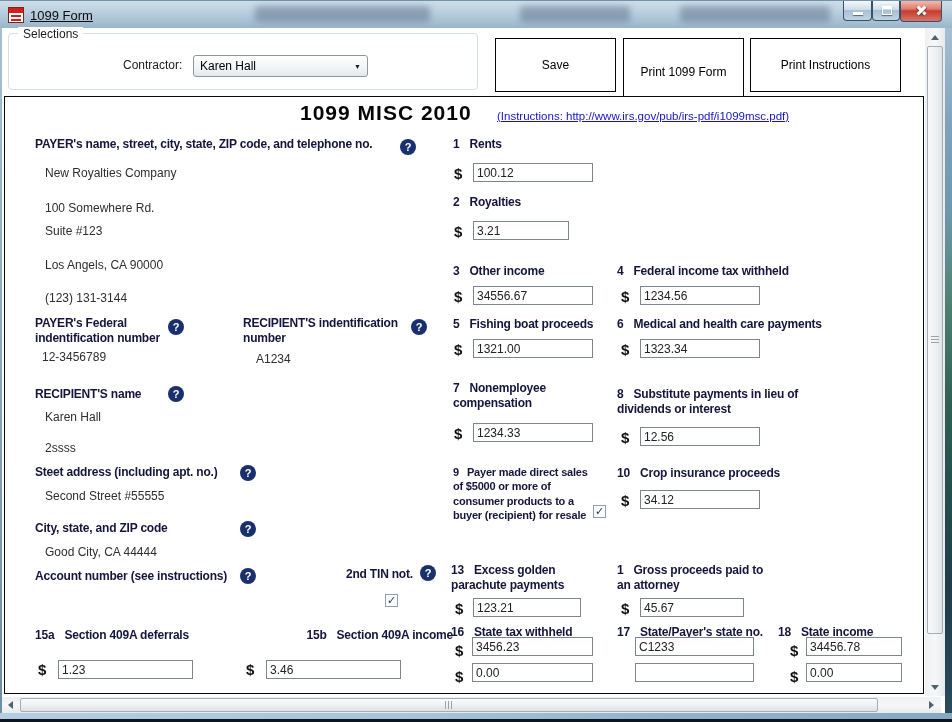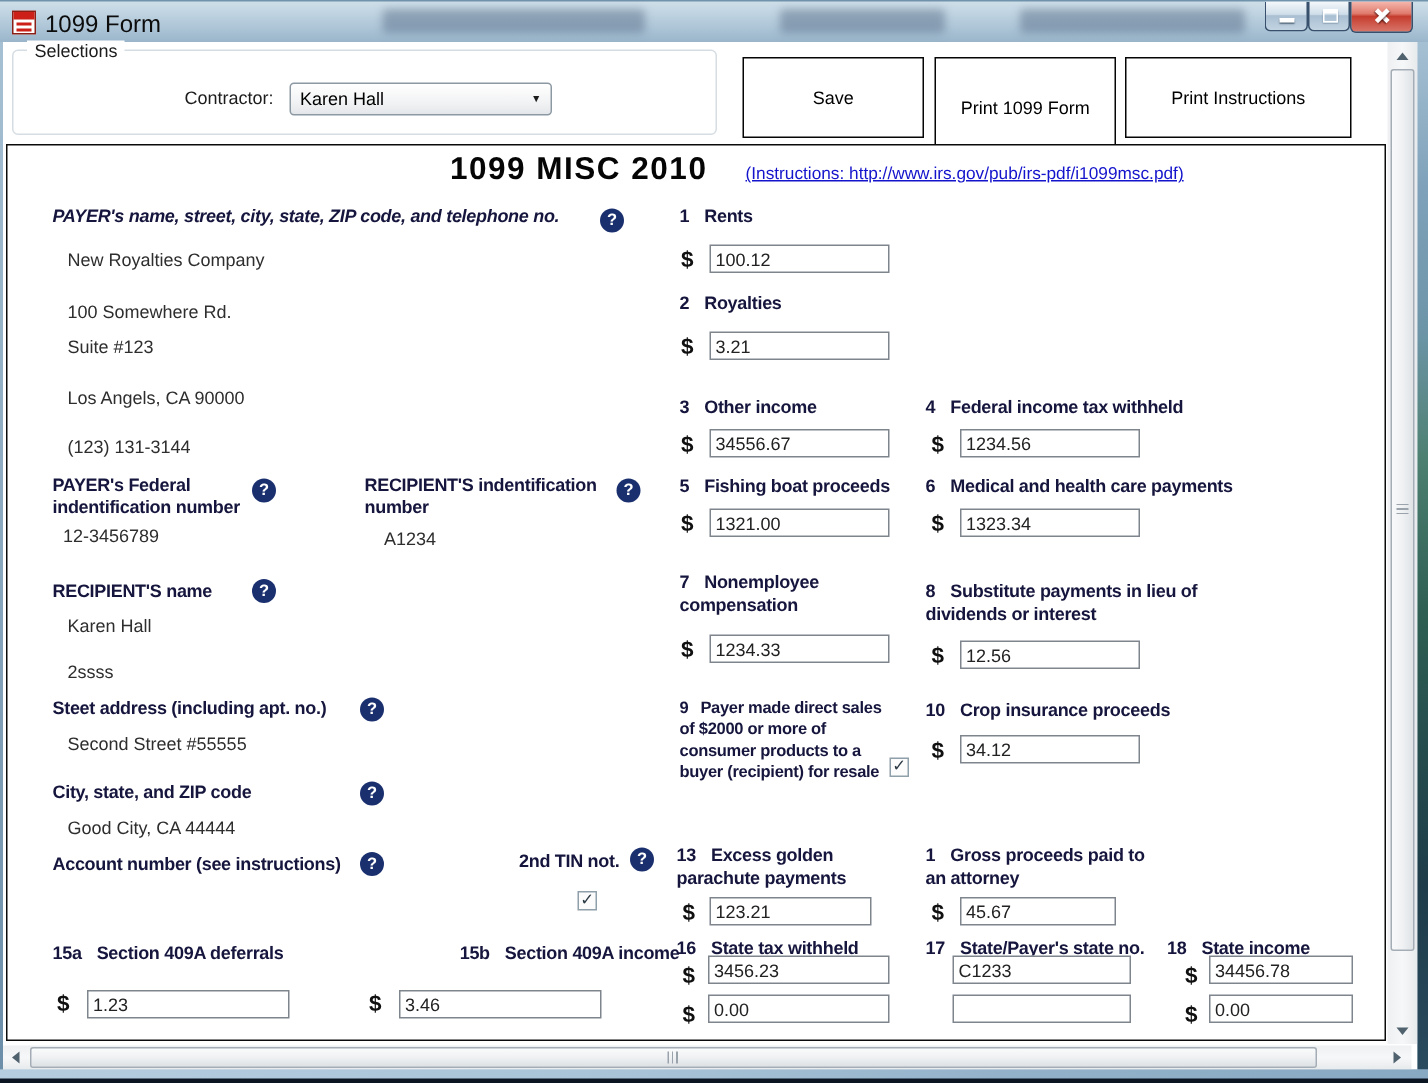--- a/index.html
+++ b/index.html
@@ -11,21 +11,21 @@
   #titlebar { position:absolute; left:0; top:0; width:952px; height:28px;
               background:linear-gradient(180deg,#cfdfe9 0%,#b2c9da 55%,#9ab5ca 100%);
               border-top:1px solid #7293ac; }
   .ghost { position:absolute; top:5px; height:16px; border-radius:3px;
            background:rgba(62,84,112,0.38); filter:blur(3px); }
   #title-icon { position:absolute; left:8px; top:6px; width:16px; height:16px;
                 background:#fff; border:1px solid #8a1f17; }
   #title-icon .bar { position:absolute; left:0; top:0; width:14px; height:5px; background:#cc2019; }
   #title-icon .l1, #title-icon .l2 { position:absolute; left:2px; height:2px; width:10px; background:#cc2019; }
   #title-icon .l1 { top:7px; } #title-icon .l2 { top:11px; }
-  #title-text { position:absolute; left:30px; top:7px; font-size:16px; color:#0c0c0c; }
+  #title-text { position:absolute; left:30px; top:7px; font-size:13px; color:#0c0c0c;text-decoration:underline; }
 
   .capbtn { position:absolute; top:0; height:20px; border:1px solid #38506b; border-top:none;
             border-radius:0 0 4px 4px; background:linear-gradient(180deg,#f4f8fb 0%,#cfdde9 45%,#a9bfd2 50%,#c2d4e2 100%); }
   #btn-close { background:linear-gradient(180deg,#f5b8ae 0%,#e07b6d 40%,#c53d2e 50%,#d8756a 100%); }
   .glyph-min { position:absolute; left:9px; top:11px; width:10px; height:3px; background:#fff;
                box-shadow:0 1px 1px rgba(20,40,60,.6); }
   .glyph-max { position:absolute; left:9px; top:5px; width:10px; height:9px;
                border:1px solid #fff; border-top:3px solid #fff; box-shadow:0 1px 1px rgba(20,40,60,.5); }
   .glyph-x1, .glyph-x2 { position:absolute; left:15px; top:4px; width:11px; height:3px; background:#fff;
                box-shadow:0 1px 1px rgba(60,10,10,.6); }
@@ -141,21 +141,21 @@
   </div>
 
   <div class="actionbtn" style="left:495px; top:38px; width:121px; height:54px;">Save</div>
   <div class="actionbtn" style="left:623px; top:38px; width:121px; height:68px;">Print 1099 Form</div>
   <div class="actionbtn" style="left:750px; top:38px; width:151px; height:54px;">Print Instructions</div>
 
   <div id="panel"></div>
   <span id="form-title">1099 MISC 2010</span>
   <a id="instr-link">(Instructions: http://www.irs.gov/pub/irs-pdf/i1099msc.pdf)</a>
 
-  <div class="hdr" style="left:35px; top:137px; width:412px;font-style:italic;">PAYER's name, street, city, state, ZIP code, and telephone no.</div>
+  <div class="hdr" style="left:35px; top:137px; width:412px;">PAYER's name, street, city, state, ZIP code, and telephone no.</div>
   <span class="help" style="left:400px; top:139px;">?</span>
   <div class="val" style="left:45px; top:166px;">New Royalties Company</div>
   <div class="val" style="left:45px; top:201px;">100 Somewhere Rd.</div>
   <div class="val" style="left:45px; top:224px;">Suite #123</div>
   <div class="val" style="left:45px; top:258px;">Los Angels, CA 90000</div>
   <div class="val" style="left:45px; top:291px;">(123) 131-3144</div>
 
   <div class="hdr" style="left:35px; top:316px; width:145px;">PAYER's Federal indentification number</div>
   <span class="help" style="left:168px; top:319px;">?</span>
   <div class="val" style="left:42px; top:350px;">12-3456789</div>
@@ -190,21 +190,21 @@
   <div class="hdr" style="left:243px; top:628px; width:210px;text-align:right;"><span class="bn">15b</span><span>Section 409A income</span></div>
   <span class="money" style="left:246px; top:661px;">$</span>
   <input class="tbox" style="left: 266px; top: 660px; width: 135px;" value="3.46">
 
   <div class="hdr" style="left:453px; top:137px; width:140px;"><span class="bn">1</span><span>Rents</span></div>
   <span class="money" style="left:454px; top:165px;">$</span>
   <input class="tbox" style="left: 473px; top: 163px; width: 120px;" value="100.12">
 
   <div class="hdr" style="left:453px; top:195px; width:140px;"><span class="bn">2</span><span>Royalties</span></div>
   <span class="money" style="left:454px; top:223px;">$</span>
-  <input class="tbox" style="left: 473px; top: 221px; width: 120px;" value="3.21">
+  <input class="tbox" style="left: 473px; top: 221px; width: 96px;" value="3.21">
 
   <div class="hdr" style="left:453px; top:264px; width:160px;"><span class="bn">3</span><span>Other income</span></div>
   <span class="money" style="left:454px; top:288px;">$</span>
   <input class="tbox" style="left: 473px; top: 286px; width: 120px;" value="34556.67">
   <div class="hdr" style="left:617px; top:264px; width:280px;"><span class="bn">4</span><span>Federal income tax withheld</span></div>
   <span class="money" style="left:621px; top:288px;">$</span>
   <input class="tbox" style="left: 640px; top: 286px; width: 120px;" value="1234.56">
 
   <div class="hdr" style="left:453px; top:317px; width:220px;"><span class="bn">5</span><span>Fishing boat proceeds</span></div>
   <span class="money" style="left:454px; top:341px;">$</span>
@@ -213,21 +213,21 @@
   <span class="money" style="left:621px; top:341px;">$</span>
   <input class="tbox" style="left: 640px; top: 339px; width: 120px;" value="1323.34">
 
   <div class="hdr" style="left:453px; top:381px; width:105px;"><span class="bn">7</span><span>Nonemployee compensation</span></div>
   <span class="money" style="left:454px; top:425px;">$</span>
   <input class="tbox" style="left: 473px; top: 423px; width: 120px;" value="1234.33">
   <div class="hdr" style="left:617px; top:387px; width:215px;"><span class="bn">8</span><span>Substitute payments in lieu of dividends or interest</span></div>
   <span class="money" style="left:621px; top:429px;">$</span>
   <input class="tbox" style="left: 640px; top: 427px; width: 120px;" value="12.56">
 
-  <div class="hdr small-hdr" style="left:453px; top:465px; width:146px;"><span class="bn" style="margin-right:8px;">9</span><span>Payer made direct sales of $2000 or more of consumer products to a buyer (recipient) for resale</span></div>
+  <div class="hdr small-hdr" style="left:453px; top:465px; width:146px;"><span class="bn" style="margin-right:8px;">9</span><span>Payer made direct sales of $5000 or more of consumer products to a buyer (recipient) for resale</span></div>
   <span class="cb" style="left:593px; top:505px;">✓</span>
   <div class="hdr" style="left:617px; top:466px; width:240px;"><span class="bn">10</span><span>Crop insurance proceeds</span></div>
   <span class="money" style="left:621px; top:492px;">$</span>
   <input class="tbox" style="left: 640px; top: 490px; width: 120px;" value="34.12">
 
   <div class="hdr" style="left:451px; top:563px; width:122px;"><span class="bn">13</span><span>Excess golden parachute payments</span></div>
   <span class="money" style="left:455px; top:600px;">$</span>
   <input class="tbox" style="left: 473px; top: 598px; width: 108px;" value="123.21">
   <div class="hdr" style="left:617px; top:563px; width:160px;"><span class="bn">1</span><span>Gross proceeds paid to an attorney</span></div>
   <span class="money" style="left:621px; top:600px;">$</span>

